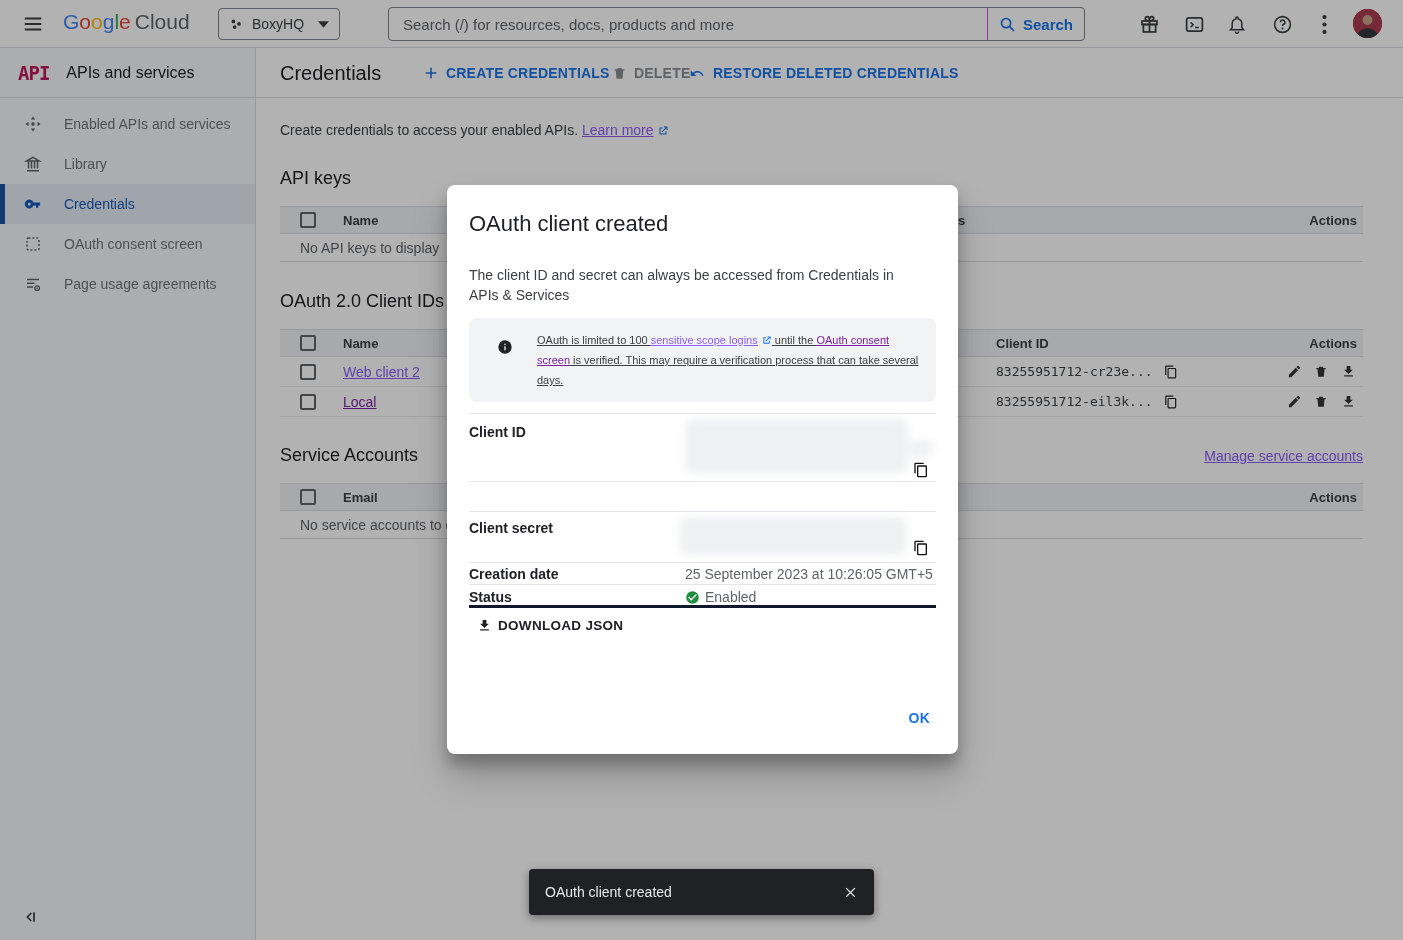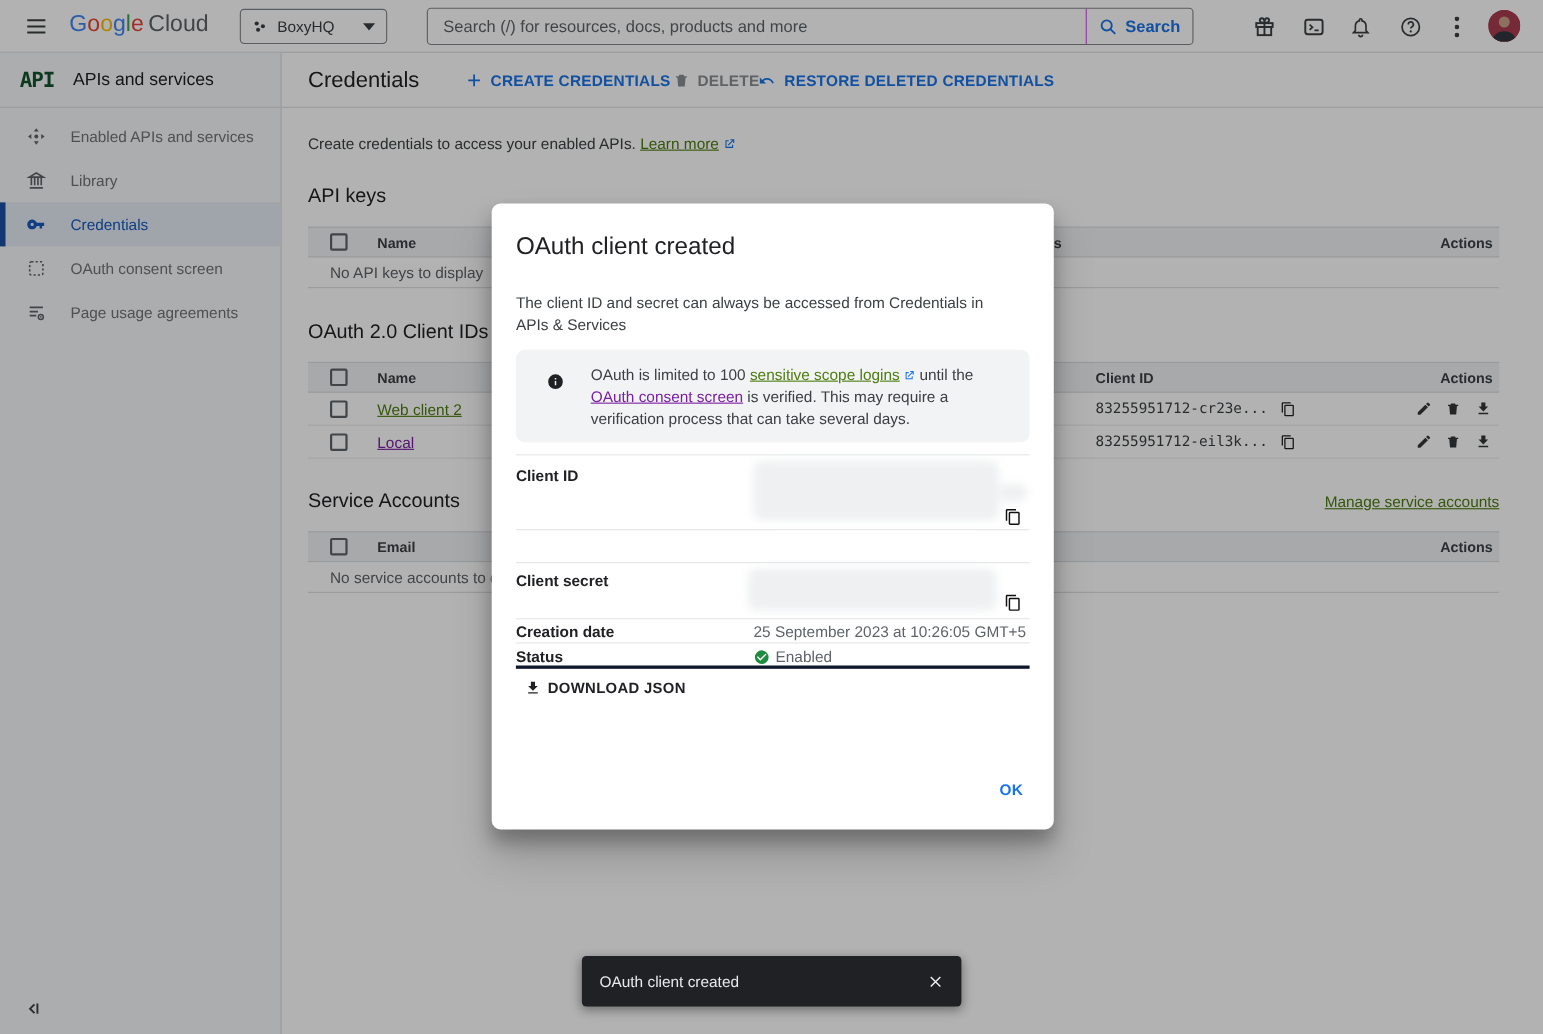--- a/index.html
+++ b/index.html
@@ -6,33 +6,33 @@
   html,body { background:#666; }
   body { font-family:"Liberation Sans","DejaVu Sans",sans-serif; }
   #app { position:relative; width:1403px; height:940px; background:#fff; overflow:hidden; }
 
   
   .topbar { position:absolute; top:0; left:0; width:1403px; height:48px; background:#fff; border-bottom:1px solid #dadce0; z-index:1; }
   .hamburger { position:absolute; left:22px; top:12px; width:24px; height:24px; background:none; border:none; cursor:pointer; color:#3c4043; }
   .logo { position:absolute; left:63px; top:10px; font-size:21px; letter-spacing:0; cursor:pointer; }
   .logo .gword span { font-weight:500; }
   .logo .cword { color:#5f6368; margin-left:4px; }
-  .project-select { position:absolute; left:218px; top:8px; height:32px; width:134px; border:1px solid #80868b; border-radius:4px; background:none; display:flex; align-items:center; padding:0 10px; gap:8px; cursor:pointer; font-size:14px; color:#3c4043; }
+  .project-select { position:absolute; left:218px; top:8px; height:32px; width:122px; border:1px solid #80868b; border-radius:4px; background:none; display:flex; align-items:center; padding:0 10px; gap:8px; cursor:pointer; font-size:14px; color:#3c4043; }
   .project-select .caret { margin-left:auto; }
   .searchbox { position:absolute; left:388px; top:7px; width:697px; height:34px; border:1px solid #80868b; border-radius:4px; display:flex; align-items:stretch; }
   .searchbox input { flex:1; border:none; outline:none; background:transparent; padding:0 14px; font-size:15px; color:#202124; font-family:inherit; }
   .searchbox input::placeholder { color:#5f6368; }
   .search-btn { width:97px; border:none; border-left:1px solid #d946ef; background:none; display:flex; align-items:center; justify-content:center; gap:7px; color:#1a73e8; font-size:15px; font-weight:700; cursor:pointer; font-family:inherit; }
   .top-icon { position:absolute; top:11px; width:26px; height:26px; background:none; border:none; color:#3c4043; cursor:pointer; display:flex; align-items:center; justify-content:center; }
   .avatar { position:absolute; left:1353px; top:9px; width:29px; height:29px; border-radius:50%; border:none; background:#a93b4e; overflow:hidden; cursor:pointer; padding:0; }
 
   
   .sidebar { position:absolute; top:48px; left:0; width:256px; bottom:0; background:#f7f8f9; border-right:1px solid #dadce0; z-index:1; }
   .side-head { height:50px; border-bottom:1px solid #dadce0; display:flex; align-items:center; }
-  .api-glyph { font-family:"DejaVu Sans Mono","Liberation Mono",monospace; font-weight:700; font-size:19px; color:#14532d; margin-left:18px; letter-spacing:-1px; }
+  .api-glyph { font-family:"DejaVu Sans Mono","Liberation Mono",monospace; font-weight:700; font-size:19px; color:#be185d; margin-left:18px; letter-spacing:-1px; }
   .side-title { font-size:16px; color:#202124; margin-left:17px; }
   .side-nav { padding-top:6px; }
   .nav-item { height:40px; display:flex; align-items:center; padding-left:24px; cursor:pointer; color:#737373; font-size:14px; position:relative; }
   .nav-item .nicon { width:18px; height:18px; margin-right:22px; color:#5f6368; flex:0 0 18px; display:flex; align-items:center; justify-content:center; }
   .nav-item.selected { background:#e6ebf5; color:#185abc; }
   .nav-item.selected .nicon { color:#185abc; }
   .nav-item.selected::before { content:""; position:absolute; left:0; top:0; bottom:0; width:5px; background:#1b4fa5; }
   .collapse-btn { position:absolute; left:22px; bottom:13px; width:20px; height:20px; background:none; border:none; color:#3c4043; cursor:pointer; }
 
   
@@ -40,21 +40,21 @@
   .titlebar { position:absolute; top:0; left:0; right:0; height:50px; border-bottom:1px solid #dadce0; }
   .page-title { position:absolute; left:24px; top:0; line-height:50px; font-size:20px; font-weight:400; color:#202124; }
   .tb-btn { position:absolute; top:9px; height:32px; background:none; border:none; display:flex; align-items:center; gap:7px; font-size:14px; font-weight:700; letter-spacing:.2px; cursor:pointer; font-family:inherit;justify-content:flex-end; }
   .tb-btn.blue { color:#1a73e8; }
   .tb-btn.disabled { color:#8a8e92; cursor:default; }
   .btn-create { left:167px; }
   .btn-delete { left:356px; }
   .btn-restore { left:432px; }
 
   .intro { position:absolute; top:74px; left:24px; font-size:14px; color:#3c4043; }
-  a.gc-link { color:#4d7c0f; text-decoration:underline; cursor:pointer; }
+  a.gc-link { color:#8b5cf6; text-decoration:underline; cursor:pointer; }
   a.gc-link.visited { color:#7b1fa2; }
   .ext-icon { display:inline-block; vertical-align:-2px; margin-left:3px; color:#1a73e8; }
 
   .sec-title { position:absolute; left:24px; font-size:18px; color:#202124; font-weight:400; }
   .t-apikeys-title { top:120px; }
   .t-oauth-title { top:243px; }
   .sa-row { position:absolute; top:397px; left:24px; width:1083px; display:flex; align-items:center; justify-content:space-between; }
   .sa-row .sec-title { position:static; }
 
   .gtable { position:absolute; left:24px; width:1083px; }
@@ -71,21 +71,21 @@
   .row-actions { display:flex; gap:9px; }
   .act-btn { background:none; border:none; color:#333639; cursor:pointer; width:18px; height:18px; display:flex; align-items:center; justify-content:center; }
 
   
   .dim-overlay { position:absolute; inset:0; background:rgba(0,0,0,.30); z-index:10; }
   .modal { position:absolute; left:447px; top:185px; width:511px; height:569px; background:#fff; border-radius:8px; z-index:20; box-shadow:0 11px 15px rgba(0,0,0,.25), 0 24px 38px rgba(0,0,0,.18); }
   .m-title { position:absolute; left:22px; top:26px; font-size:22px; font-weight:400; color:#202124; }
   .m-sub { position:absolute; left:22px; top:80px; width:452px; font-size:14px; line-height:20px; color:#3c4043; }
   .m-notice { position:absolute; left:22px; top:133px; width:467px; height:84px; background:#f1f3f4; border-radius:8px; }
   .m-notice .info-ic { position:absolute; left:28px; top:21px; color:#202124; }
-  .m-notice .n-text { position:absolute; left:68px; top:12px; width:382px; font-size:14px; line-height:20px; color:#3c4043; }
+  .m-notice .n-text { position:absolute; left:68px; top:12px; width:382px; font-size:11px; line-height:20px; color:#3c4043;text-decoration:underline; }
   .m-details { position:absolute; left:22px; top:228px; width:467px; }
   .d-row { position:relative; border-top:1px solid #e3e5e8; }
   .d-row.last { border-bottom:3px solid #0f172a; }
   .d-label { position:absolute; left:0; font-size:14px; font-weight:700; color:#202124; }
   .d-value { position:absolute; left:216px; font-size:14px; color:#5f6368; }
   .redact { position:absolute; background:#eef0f1; border-radius:8px; filter:blur(4px); }
   .d-copy { position:absolute; background:none; border:none; color:#111; cursor:pointer; width:20px; height:20px; }
   .status-val { display:flex; align-items:center; gap:5px; }
   .dl-btn { position:absolute; left:30px; top:424px; height:32px; background:none; border:none; display:flex; align-items:center; gap:6px; font-size:13.5px; font-weight:700; letter-spacing:.3px; color:#202124; cursor:pointer; font-family:inherit; }
   .ok-btn { position:absolute; right:18px; top:516px; height:34px; padding:0 10px; background:none; border:none; color:#1a73e8; font-size:14px; font-weight:700; letter-spacing:.2px; cursor:pointer; font-family:inherit; }

